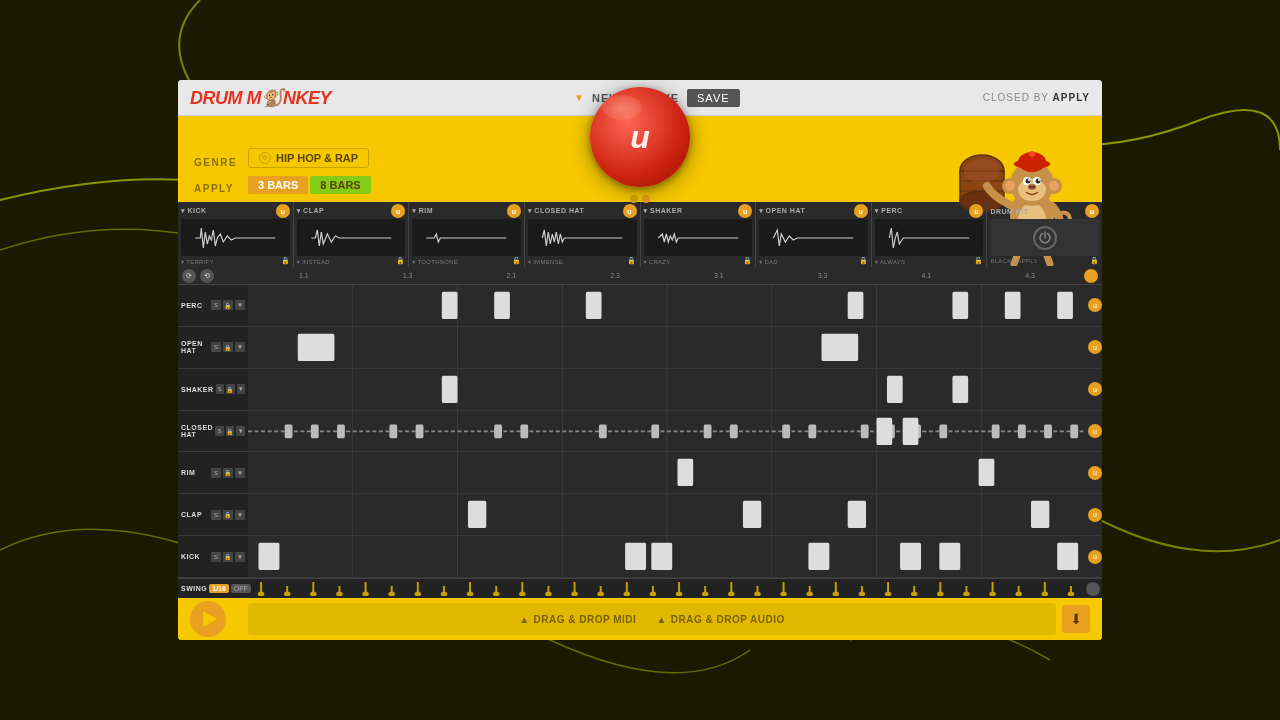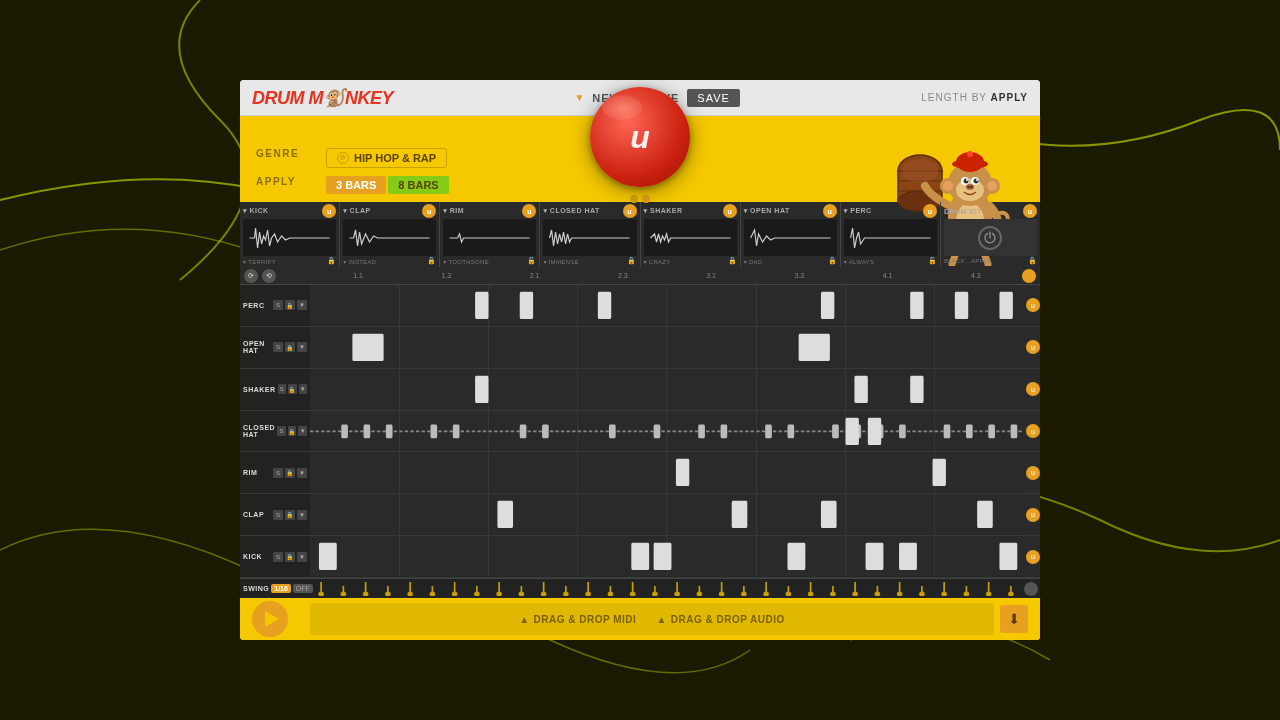--- a/index.html
+++ b/index.html
@@ -18,21 +18,21 @@
     
     .bg-lines {
       position: absolute;
       top: 0; left: 0;
       width: 100%; height: 100%;
       pointer-events: none;
       z-index: 0;
     }
 
     .app-window {
-      width: 800px;
+      width: 924px;
       height: 560px;
       background: #f5f5f5;
       border-radius: 4px;
       overflow: hidden;
       position: relative;
       z-index: 1;
       display: flex;
       flex-direction: column;
     }
 
@@ -110,22 +110,22 @@
 
     .controls-left {
       display: flex;
       flex-direction: column;
       gap: 8px;
       margin-top: 20px;
     }
 
     .control-row {
       display: flex;
-      align-items: flex-start;
-      gap: 20px;
+      align-items: flex-end;
+      gap: 4px;
     }
     .control-label {
       font-size: 10px;
       font-weight: bold;
       color: #8a7000;
       letter-spacing: 1.5px;
       width: 50px;
     }
 
     .genre-btn {
@@ -567,21 +567,21 @@
   <div class="header">
     <div class="logo">
       DRUM M<span>🐒</span>NKEY
     </div>
     <div class="header-center">
       <span class="dropdown-arrow">▼</span>
       <span class="groove-label">NEW GROOVE</span>
       <button class="save-btn">SAVE</button>
     </div>
     <div class="header-right">
-      <span>LENGTH BY</span> <strong>APPLY</strong>
+      <span>CLOSED BY</span> <strong>APPLY</strong>
     </div>
   </div>
 
   <div class="main-area">
     <div class="top-section">
 
       <div class="controls-left">
         <div class="control-row">
           <span class="control-label">GENRE</span>
           <button class="genre-btn">

